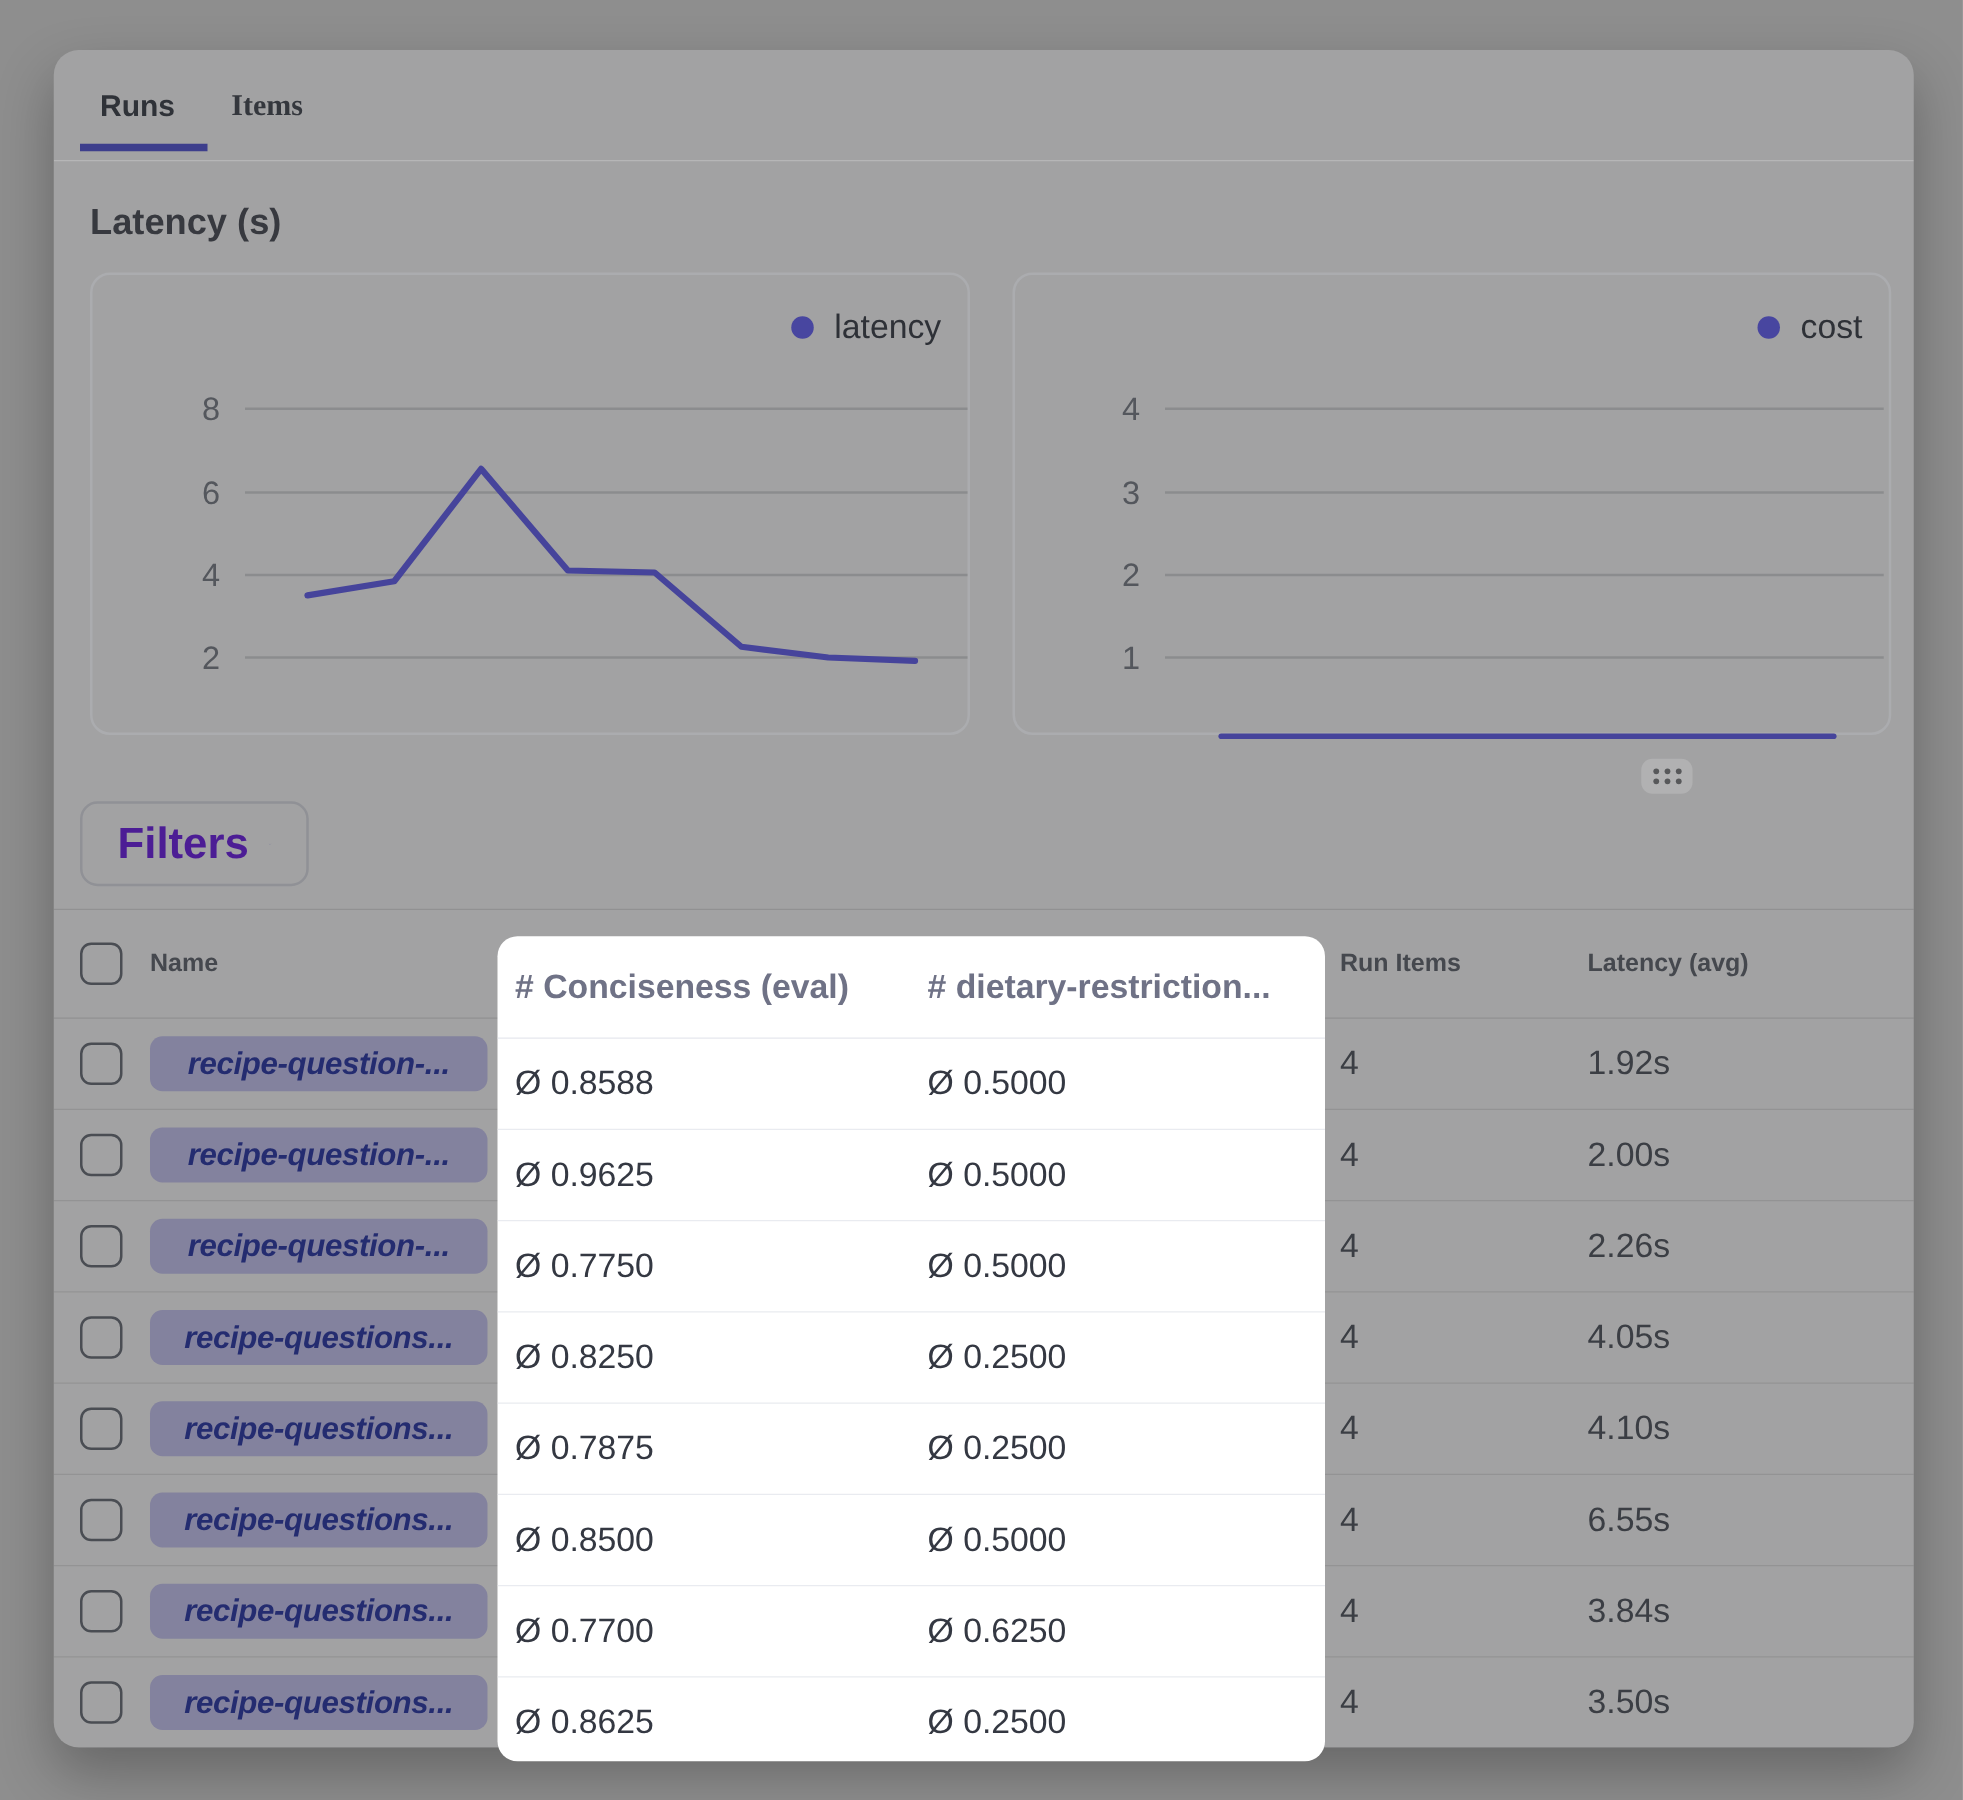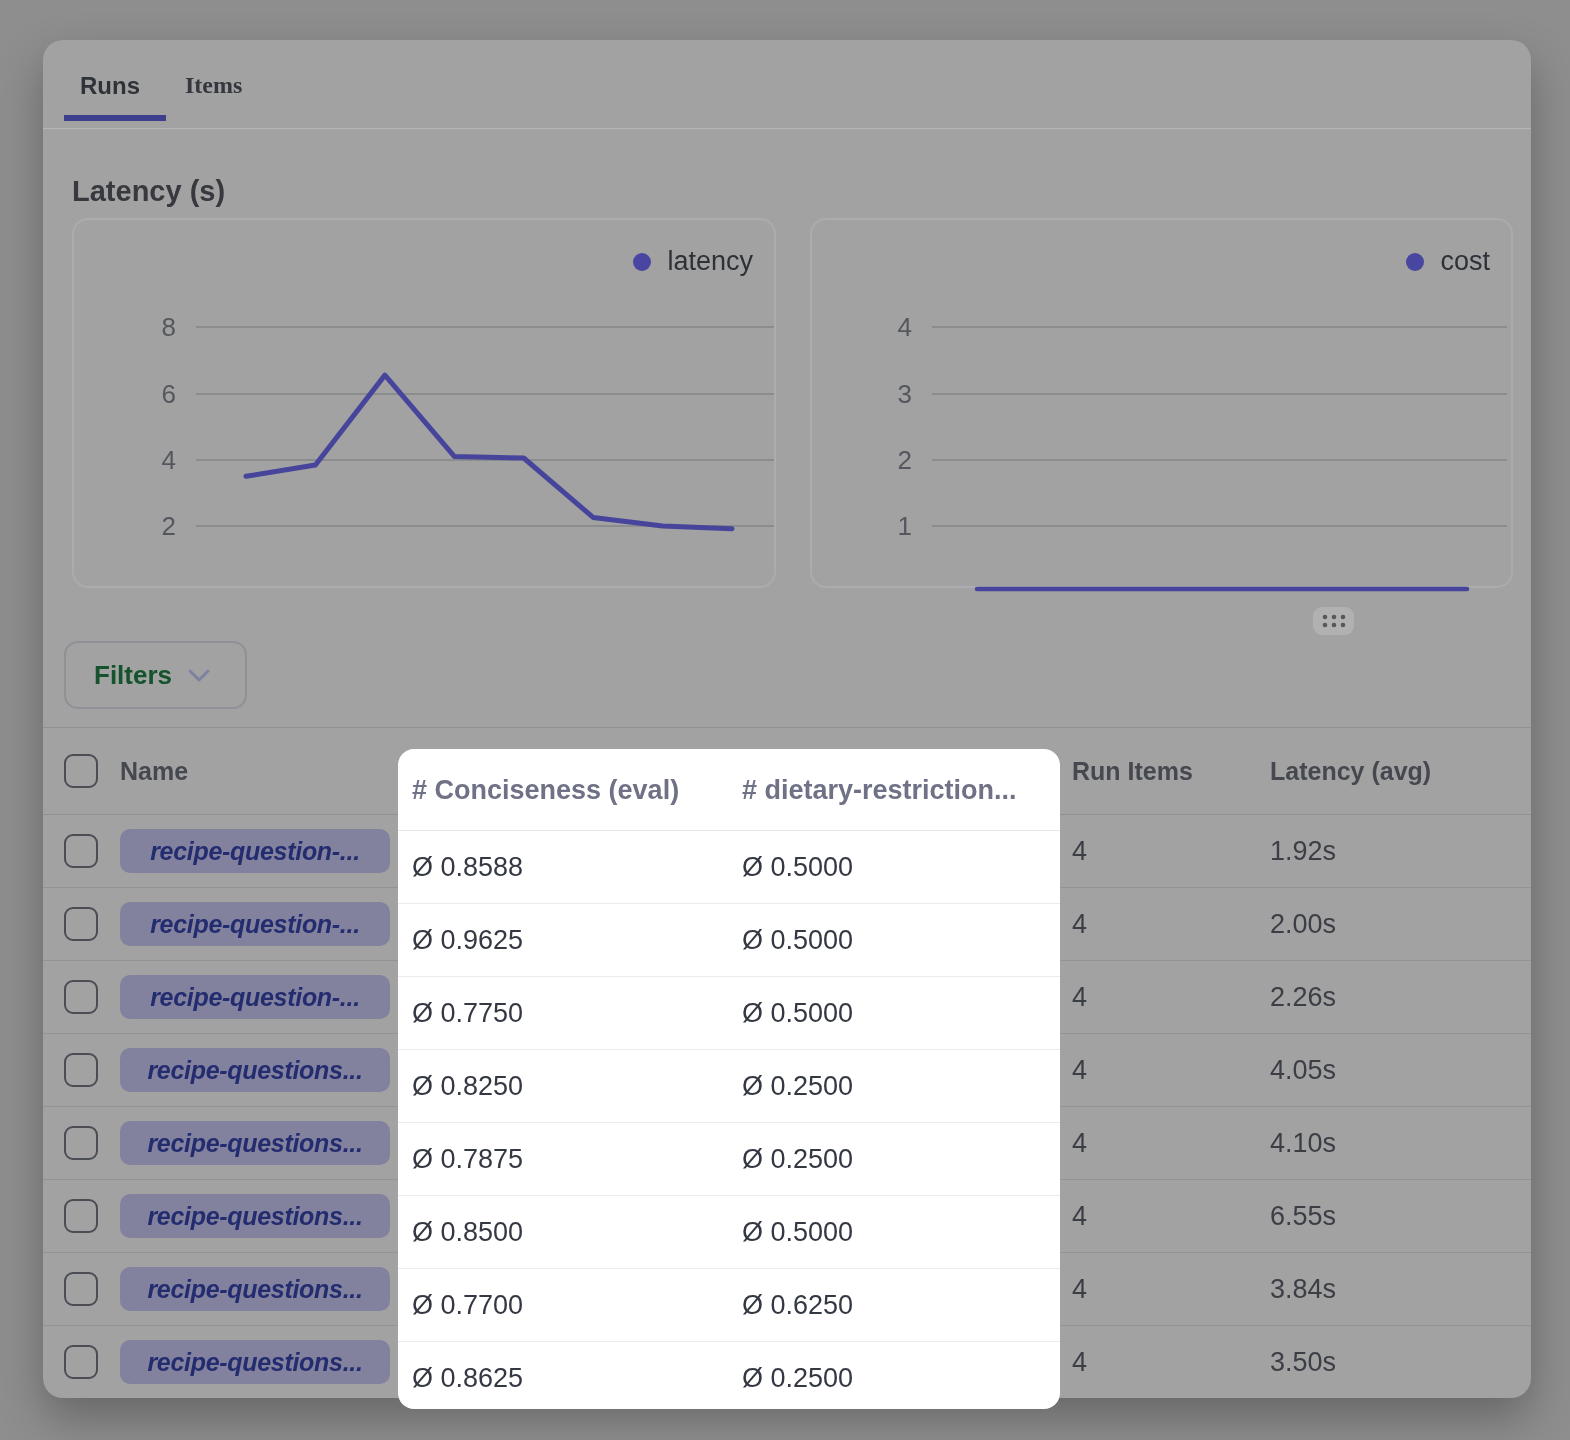--- a/index.html
+++ b/index.html
@@ -5,35 +5,35 @@
   * { margin:0; padding:0; box-sizing:border-box; }
   html,body { width:1570px; height:1440px; }
   body { background:#8e8e8e; font-family:"Liberation Sans",sans-serif; position:relative; overflow:hidden; }
   .card { position:absolute; left:43px; top:40px; width:1488px; height:1358px; background:#a2a2a3; border-radius:20px; box-shadow:0 20px 45px rgba(0,0,0,.28); overflow:hidden; }
 
   .tab { position:absolute; top:32px; font-size:24px; font-weight:600; color:#2f3238; }
   .tab.inactive { color:#34373d;font-family:Liberation Serif, serif; }
   .tab-underline { position:absolute; left:21px; top:75px; width:102px; height:6px; background:#3d3e8c; }
   .tabbar-line { position:absolute; left:0; top:88px; width:100%; height:1px; background:rgba(255,255,255,.22); }
 
-  .section-title { position:absolute; font-size:29px; font-weight:700; color:#37393f;margin-top:13px; }
+  .section-title { position:absolute; font-size:29px; font-weight:700; color:#37393f; }
 
   .panel { position:absolute; top:178px; height:370px; border:2px solid #abacaf; border-radius:16px; }
   .tick-label { position:absolute; height:32px; line-height:32px; text-align:right; font-size:26px; color:#54575d; }
   .legend { position:absolute; top:26px; right:21px; display:flex; align-items:center; gap:16px; font-size:27px; color:#2e3137; }
   .legend-dot { width:18px; height:18px; border-radius:50%; background:#4846a0; }
   .chart-svg { position:absolute; left:0; top:0; overflow:visible; }
 
   .drag-handle { position:absolute; left:1270px; top:567px; width:41px; height:28px; background:#b1b1b2; border-radius:9px; display:flex; align-items:center; justify-content:center; }
 
   .filters-btn { position:absolute; left:21px; top:601px; width:183px; height:68px; border:2px solid #909196; border-radius:14px; display:flex; align-items:center; padding:0 28px; gap:16px; }
-  .filters-label { font-size:26px; font-weight:600; color:#14532d; }
+  .filters-label { font-size:35px; font-weight:600; color:#4c1d95; }
 
   .thead { position:absolute; left:0; top:687px; width:100%; height:88px; border-top:1px solid rgba(0,0,0,.10); border-bottom:1px solid rgba(0,0,0,.10); }
-  .th { position:absolute; top:50%; transform:translateY(-50%); font-size:25px; font-weight:600; color:#45484e; white-space:nowrap; }
+  .th { position:absolute; top:50%; transform:translateY(-50%); font-size:20px; font-weight:600; color:#45484e; white-space:nowrap; }
   .checkbox { position:absolute; left:21px; top:50%; transform:translateY(-50%); width:34px; height:34px; border:2.5px solid #4a4d53; border-radius:9px; }
   .trow { position:absolute; left:0; width:100%; height:73px; border-bottom:1px solid rgba(0,0,0,.09); }
   .badge { position:absolute; left:77px; top:50%; transform:translateY(-50%); width:270px; height:44px; background:#83829e; border-radius:10px; display:flex; align-items:center; justify-content:center; font-size:25px; font-weight:700; color:#242c70; white-space:nowrap; letter-spacing:-0.3px;font-style:italic; }
   .cell { position:absolute; top:50%; transform:translateY(-50%); font-size:27px; color:#3b3e44; white-space:nowrap; }
   .col-name { left:77px; }
   .col-runitems { left:1029px; }
   .col-latency { left:1227px; }
 
   .spotlight { position:absolute; left:398px; top:733px; width:662px; height:660px; background:#ffffff; border-radius:16px; z-index:10; overflow:hidden;margin-top:16px; }
   .spot-header { position:absolute; left:0; top:0; width:100%; height:82px; border-bottom:1px solid #e6e8ee; }

